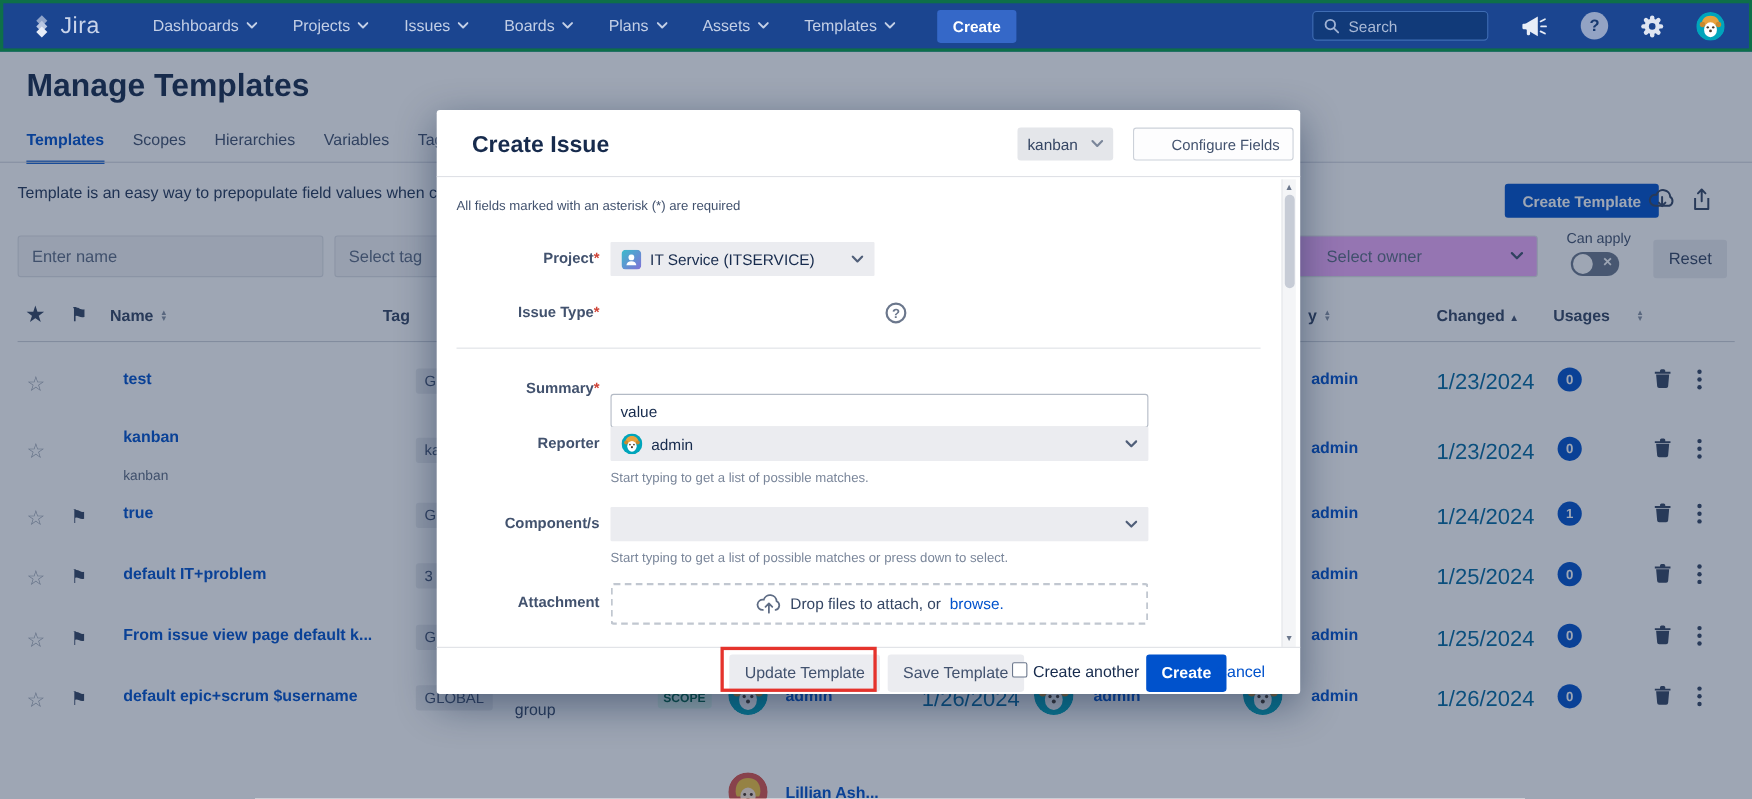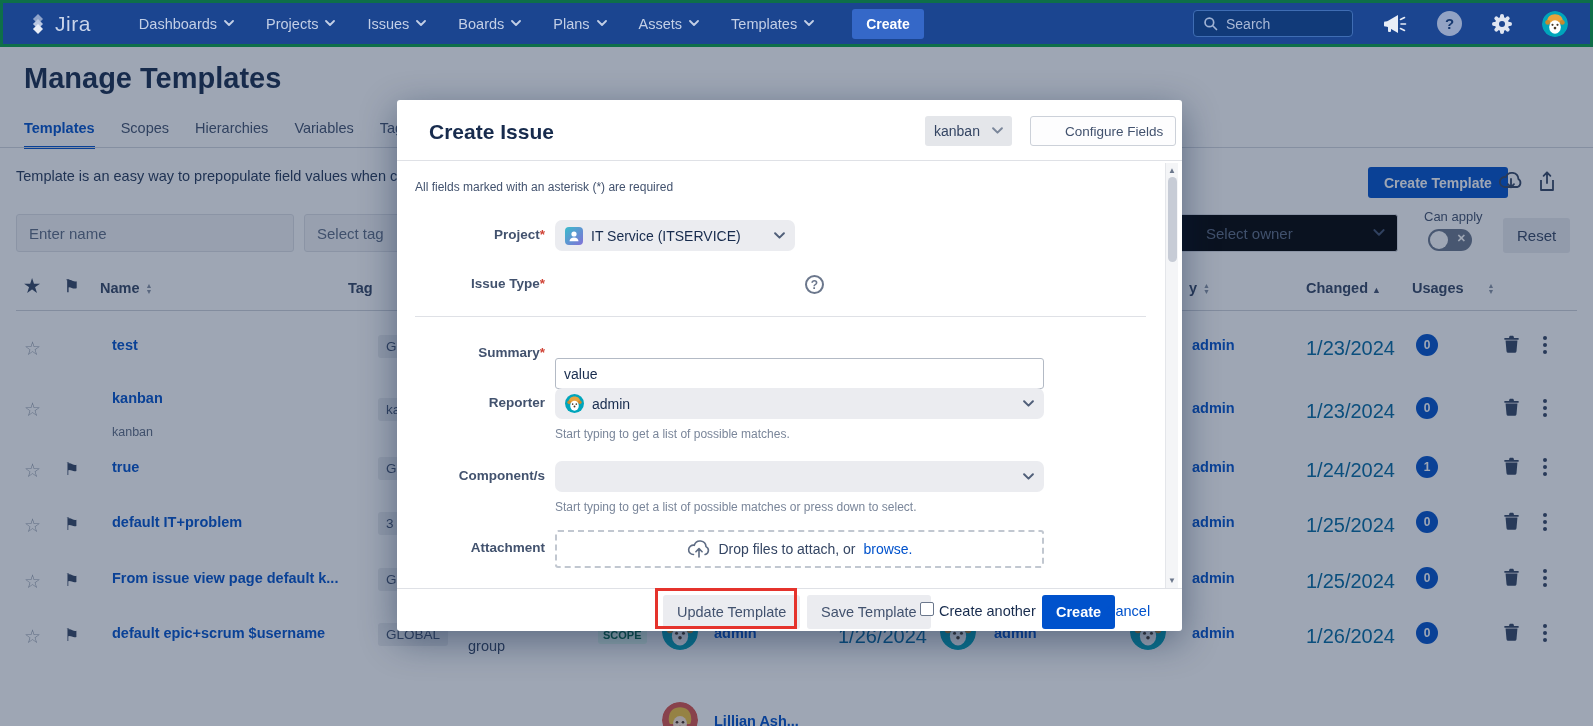--- a/index.html
+++ b/index.html
@@ -43,21 +43,21 @@
   .page-desc { position:absolute; left:16px; top:121px; font-size:14.5px; color:#253858; }
   .btn-primary { background:#0052cc; color:#fff; font-size:14px; font-weight:bold; border:none;
                  border-radius:3px; padding:8px 16px; cursor:pointer; }
   .create-template { position:absolute; left:1368px; top:120px; height:31px; }
   .pg-icon { position:absolute; top:123px; cursor:pointer; }
 
   .filter-input { position:absolute; top:167px; height:38px; background:#f4f5f7; border:1px solid #dfe1e6;
                   border-radius:3px; font-size:15px; color:#505f79; padding:0 12px;
                   font-family:"Liberation Sans",sans-serif; }
   .filter-input::placeholder { color:#5e6c84; }
-  .owner-select { position:absolute; left:1040px; top:167px; width:358px; height:38px; background:#000000;
+  .owner-select { position:absolute; left:1040px; top:167px; width:358px; height:38px; background:#f0abfc;
                   border:1px solid #dfe1e6; border-radius:3px; display:flex; align-items:center;
                   font-size:15px; color:#5e6c84; padding-left:165px; cursor:pointer; }
   .owner-select .chev { position:absolute; right:12px; color:#42526e; }
   .can-apply-label { position:absolute; left:1424px; top:162px; font-size:13px; color:#42526e; }
   .toggle { position:absolute; left:1428px; top:182px; width:44px; height:22px; background:#6b778c;
             border-radius:12px; cursor:pointer; }
   .toggle .knob { position:absolute; left:2px; top:2px; width:18px; height:18px; border-radius:50%; background:#fff; }
   .toggle .x { position:absolute; right:6px; top:3px; color:#fff; font-size:11px; font-weight:bold; }
   .btn-subtle { background:#ebecf0; color:#344563; font-size:15px; border:none; border-radius:3px;
                 padding:9px 14px; cursor:pointer; }
@@ -96,21 +96,21 @@
   .tmpl-select { position:absolute; left:528px; top:16px; width:87px; height:30px; background:#e4e6ea;
                  border-radius:3px; display:flex; align-items:center; justify-content:space-between;
                  padding:0 9px; font-size:14px; color:#344563; cursor:pointer; }
   .cfg-btn { position:absolute; left:633px; top:16px; height:30px; background:#fdfdfe; border:1px solid #ccd1d9;
              border-radius:3px; display:flex; align-items:center; gap:7px; padding:0 12px; font-size:13.5px;
              color:#42526e; cursor:pointer; }
   .modal-hr { position:absolute; left:0; width:785px; height:1px; background:#dfe1e6; }
   .required-note { position:absolute; left:18px; top:80px; font-size:12px; color:#42526e; }
   .f-label { position:absolute; width:130px; text-align:right; font-size:13.5px; font-weight:bold; color:#42526e; }
   .req { color:#d04437; }
-  .sel { position:absolute; left:158px; height:31px; background:#ebecf0; border-radius:7px; display:flex;
+  .sel { position:absolute; left:158px; height:31px; background:#ebecf0; border-radius:1px; display:flex;
          align-items:center; gap:8px; padding:0 10px; font-size:14px; color:#172b4d; cursor:pointer; }
   .sel .chev { margin-left:auto; color:#505f79; }
   .txt-input { position:absolute; left:158px; width:489px; height:31px; border:1px solid #b3bac5; border-radius:3px;
                font-size:14px; color:#172b4d; padding:0 8px; font-family:"Liberation Sans",sans-serif;margin-top:20px; }
   .f-help { position:absolute; left:158px; font-size:12px; color:#7a869a; }
   .q-circle { position:absolute; width:19px; height:19px; border:2px solid #6b778c; border-radius:50%;
               color:#6b778c; font-size:12px; font-weight:bold; display:flex; align-items:center;
               justify-content:center; cursor:pointer; }
   .dropzone { position:absolute; left:158px; top:430px; width:489px; height:38px; border:2px dashed #c1c7d0;
               border-radius:3px; display:flex; align-items:center; justify-content:center; gap:8px;

